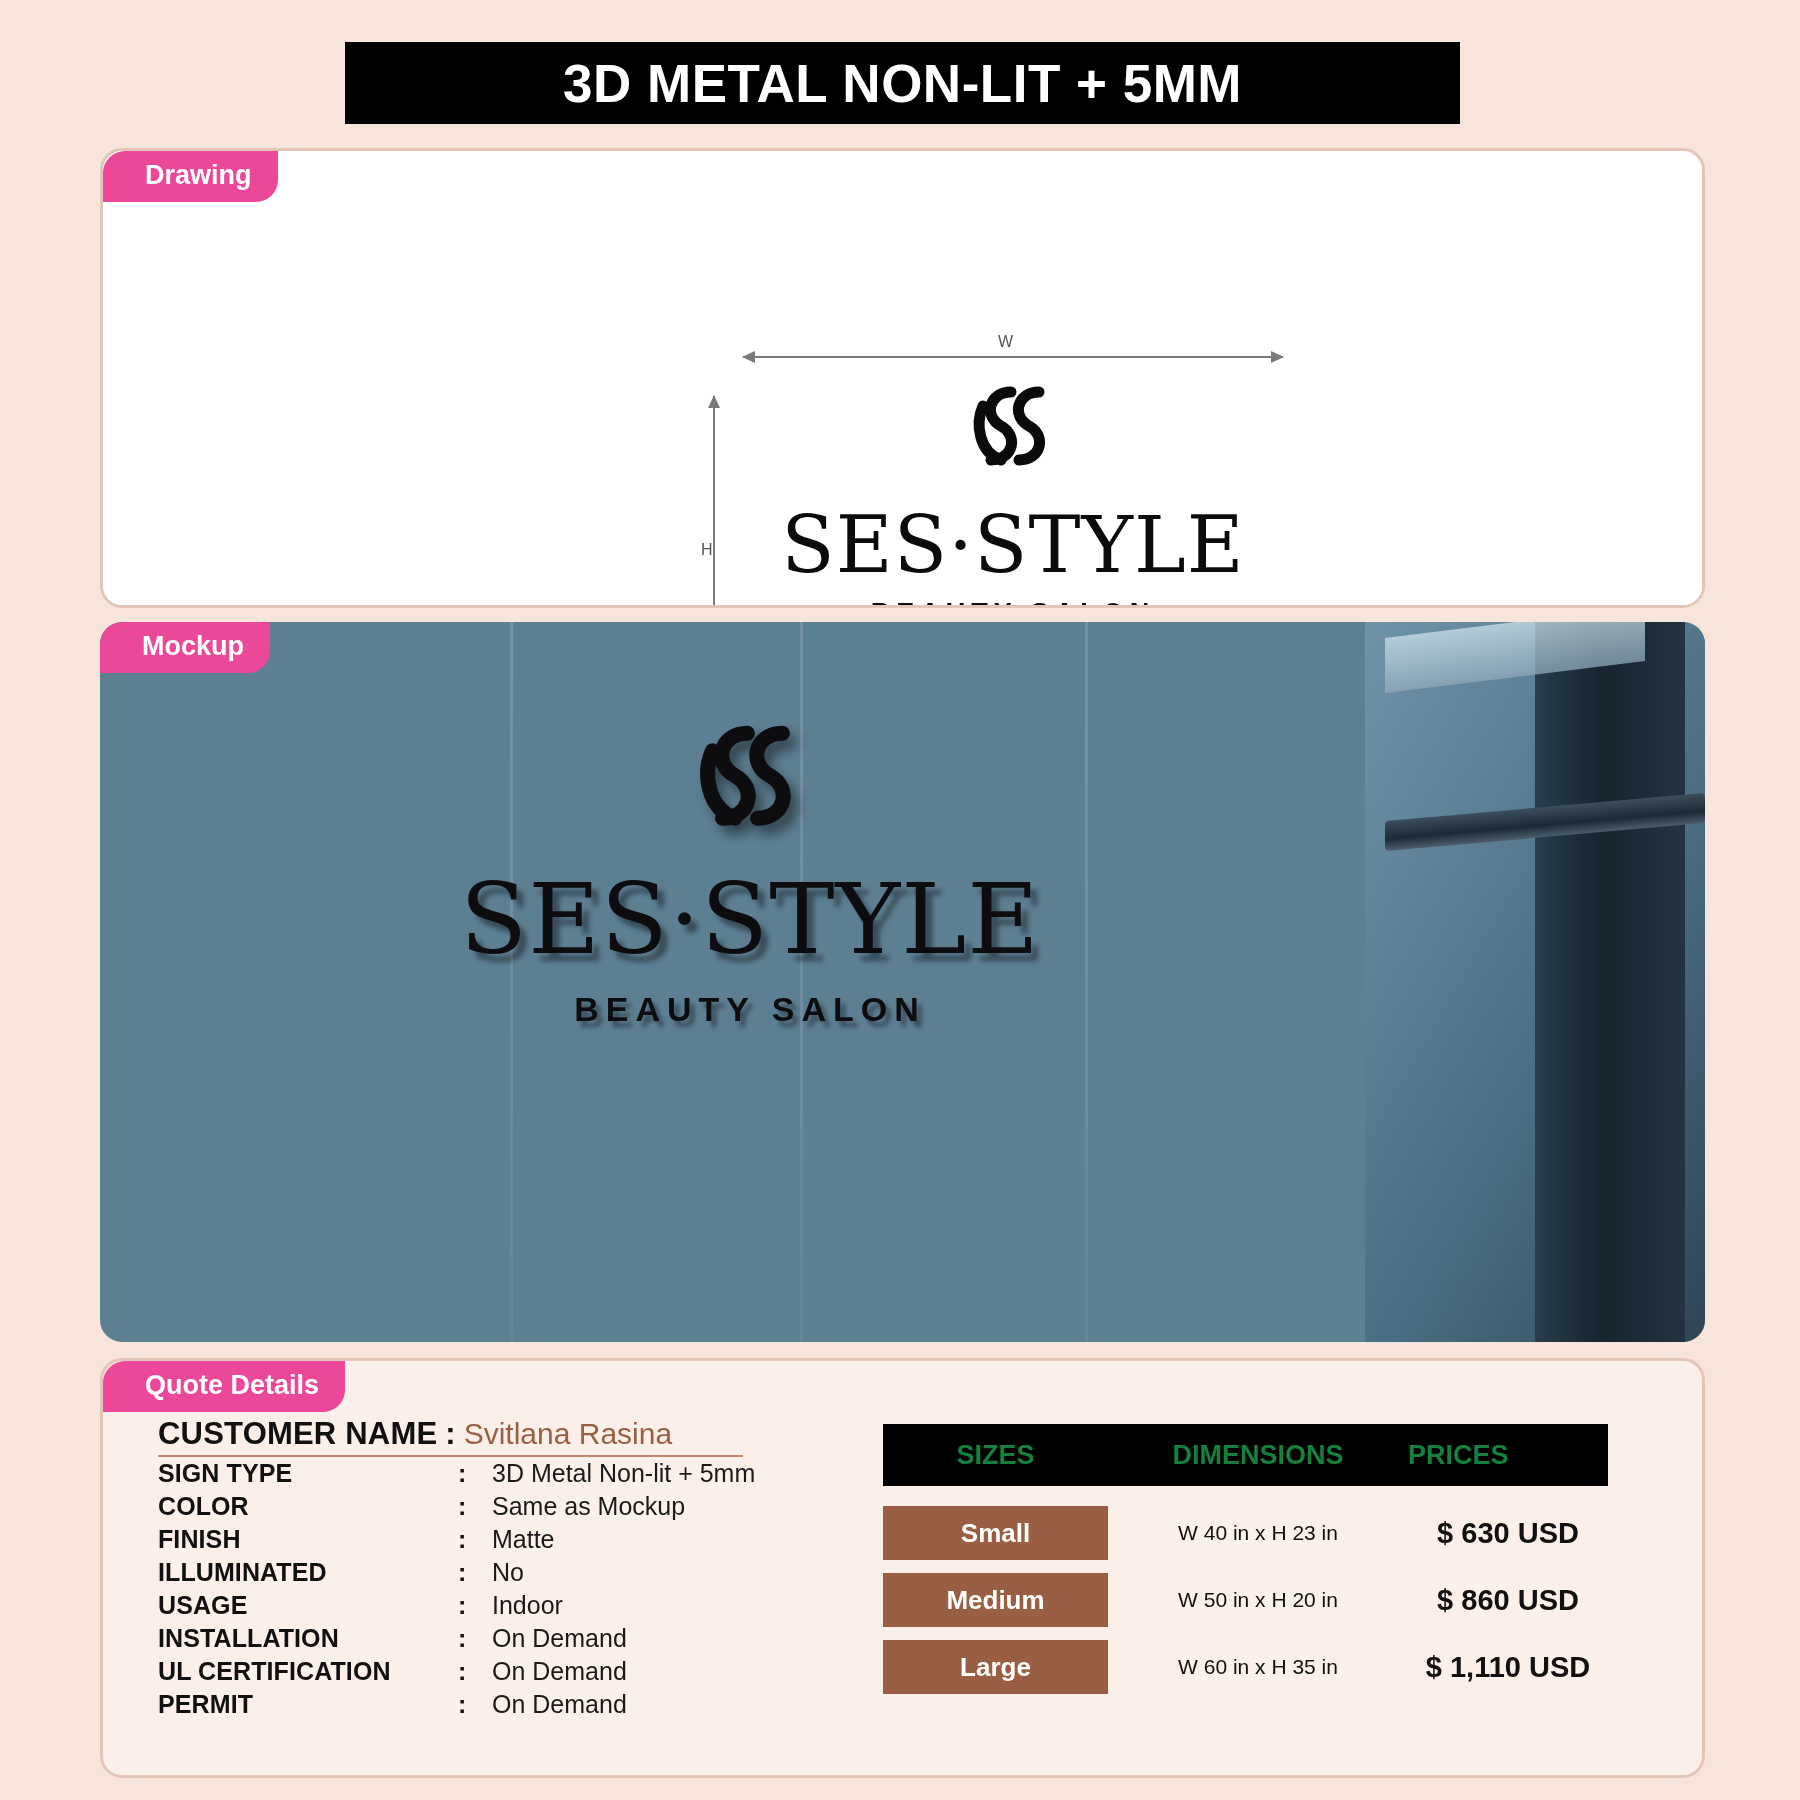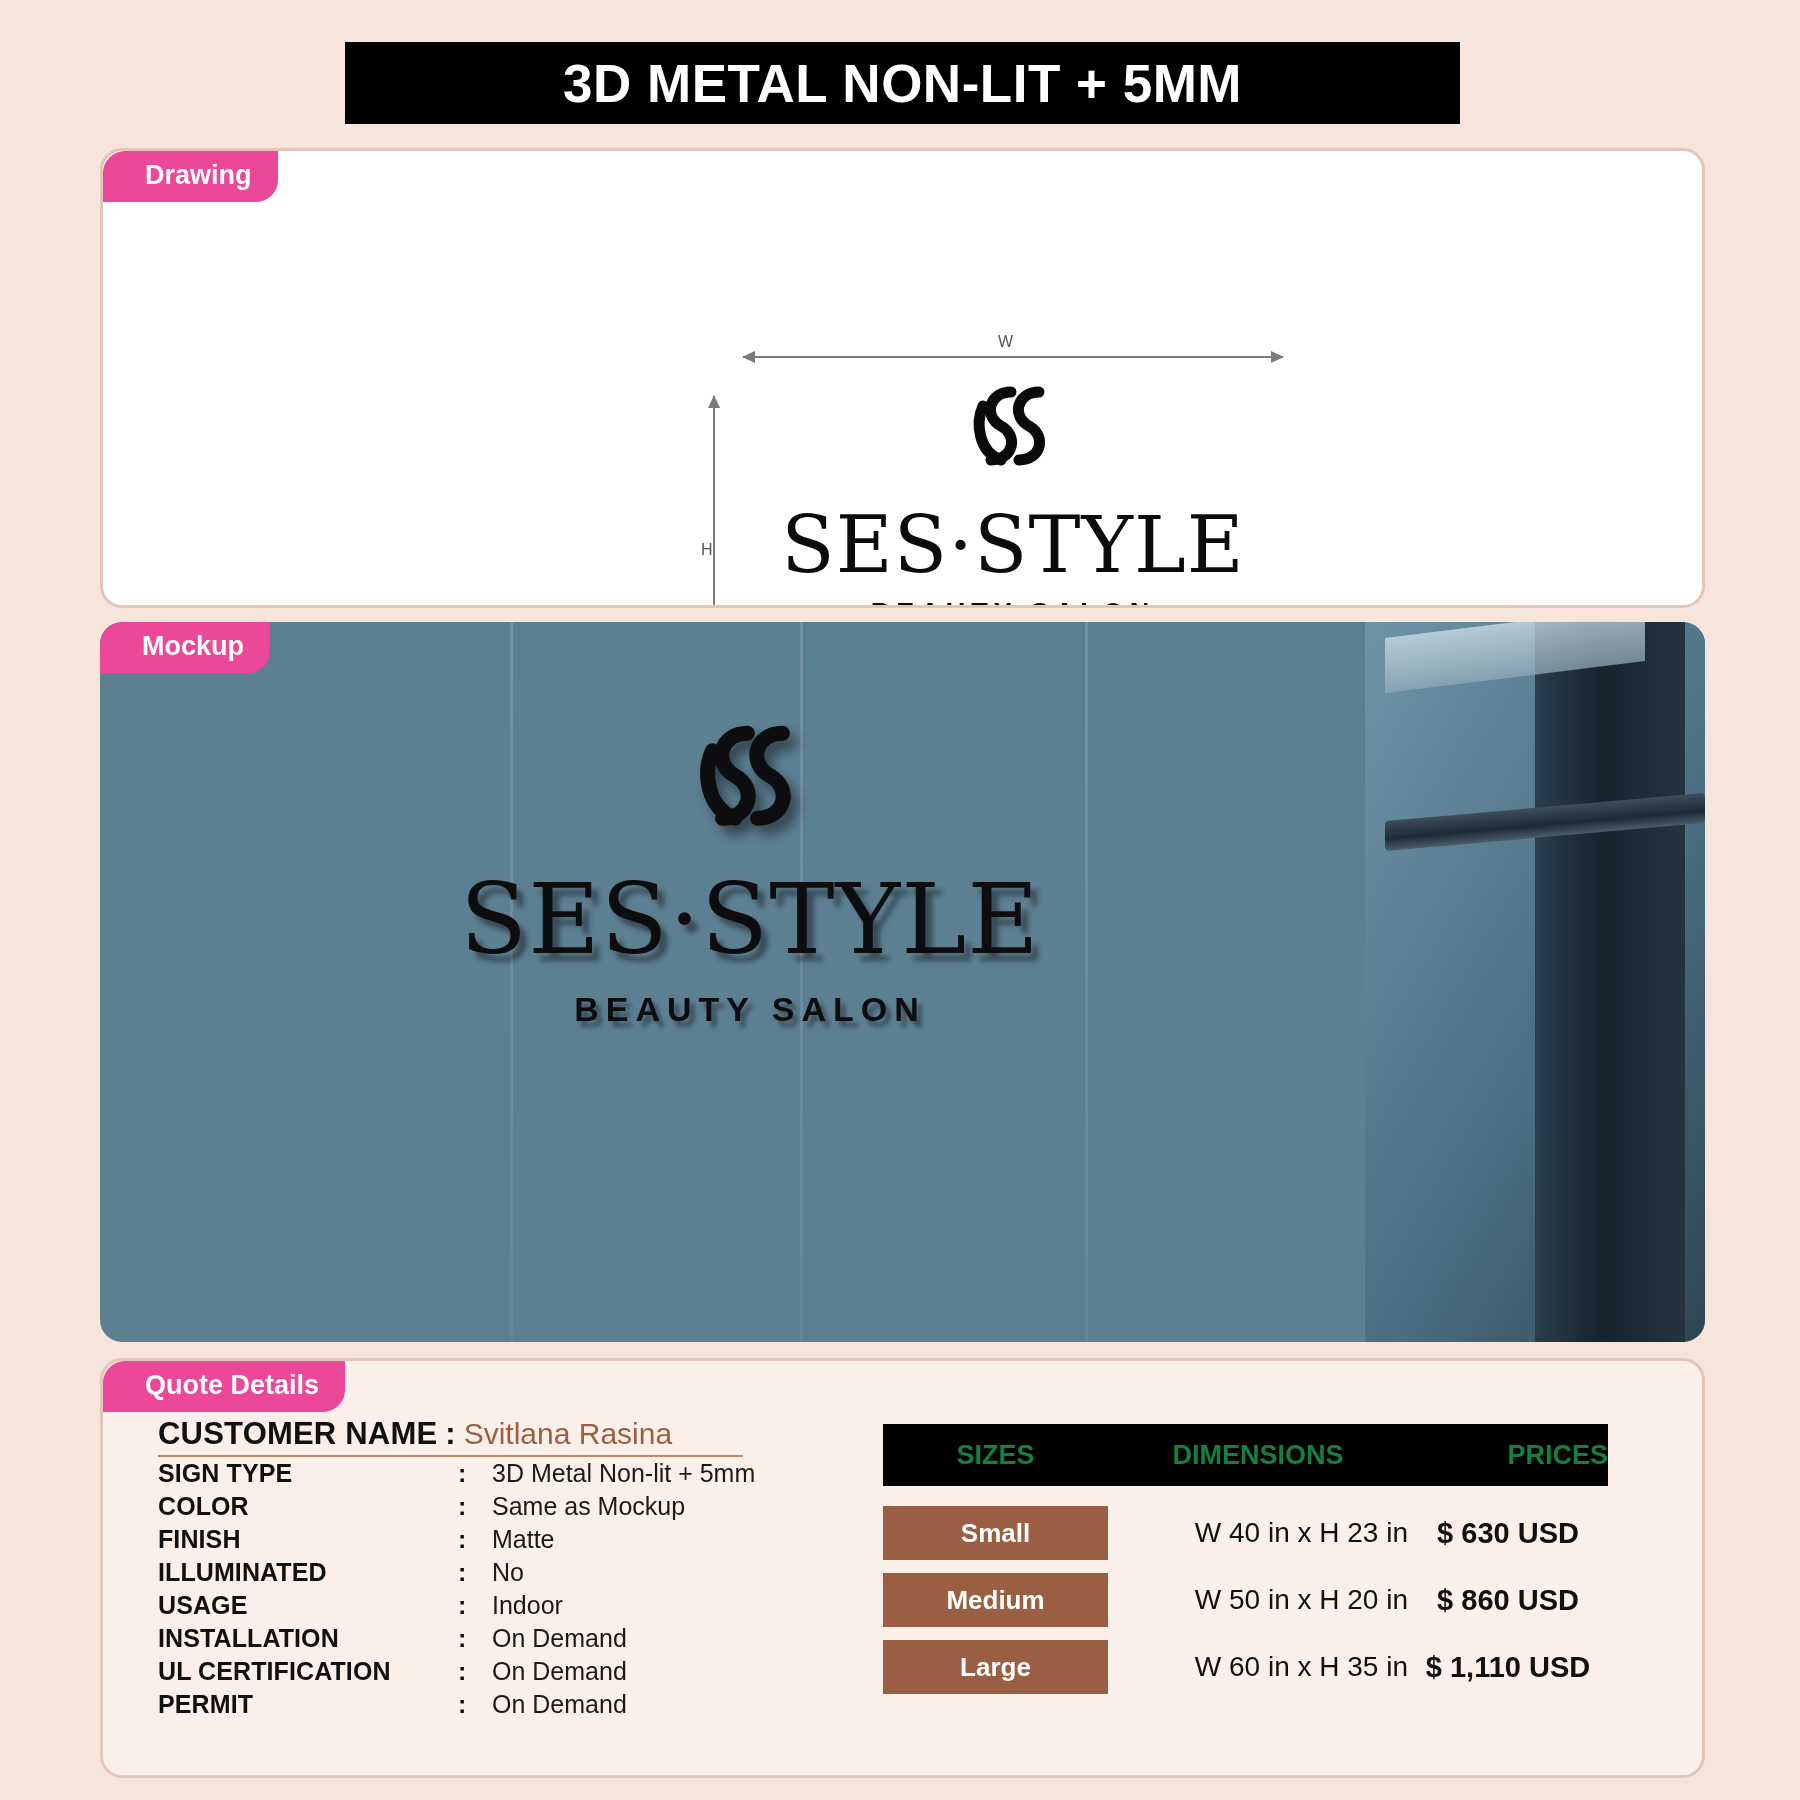--- a/index.html
+++ b/index.html
@@ -250,40 +250,40 @@
   .price-header {
     position: absolute;
     left: 10px; top: 8px;
     width: 725px; height: 62px;
     background: #000;
     display: flex; align-items: center;
     color: #15803d; font-size: 27px; font-weight: bold;
   }
   .ph-sizes { width: 225px; text-align: center; }
   .ph-dims  { width: 300px; text-align: center; }
-  .ph-price { width: 200px; text-align: right; }
+  .ph-price { width: 200px; text-align: left; }
 
   .price-row {
     position: absolute;
     left: 10px;
     width: 725px; height: 58px;
     display: flex; align-items: center;
   }
   .price-row.r0 { top: 88px; }
   .price-row.r1 { top: 155px; }
   .price-row.r2 { top: 222px; }
   .size-chip {
     width: 225px; height: 54px;
     background: #9a5f42;
     color: #fff; font-size: 26px; font-weight: bold;
     display: flex; align-items: center; justify-content: center;
   }
   .dim-cell {
-    width: 300px; text-align: right;
-    font-size: 28px; color: #111;
+    width: 300px; text-align: center;
+    font-size: 21px; color: #111;
   }
   .price-cell {
     width: 200px; text-align: center;
     font-size: 29px; font-weight: bold; color: #111;
     white-space: nowrap;
   }
 </style>
 </head>
 <body>
 

